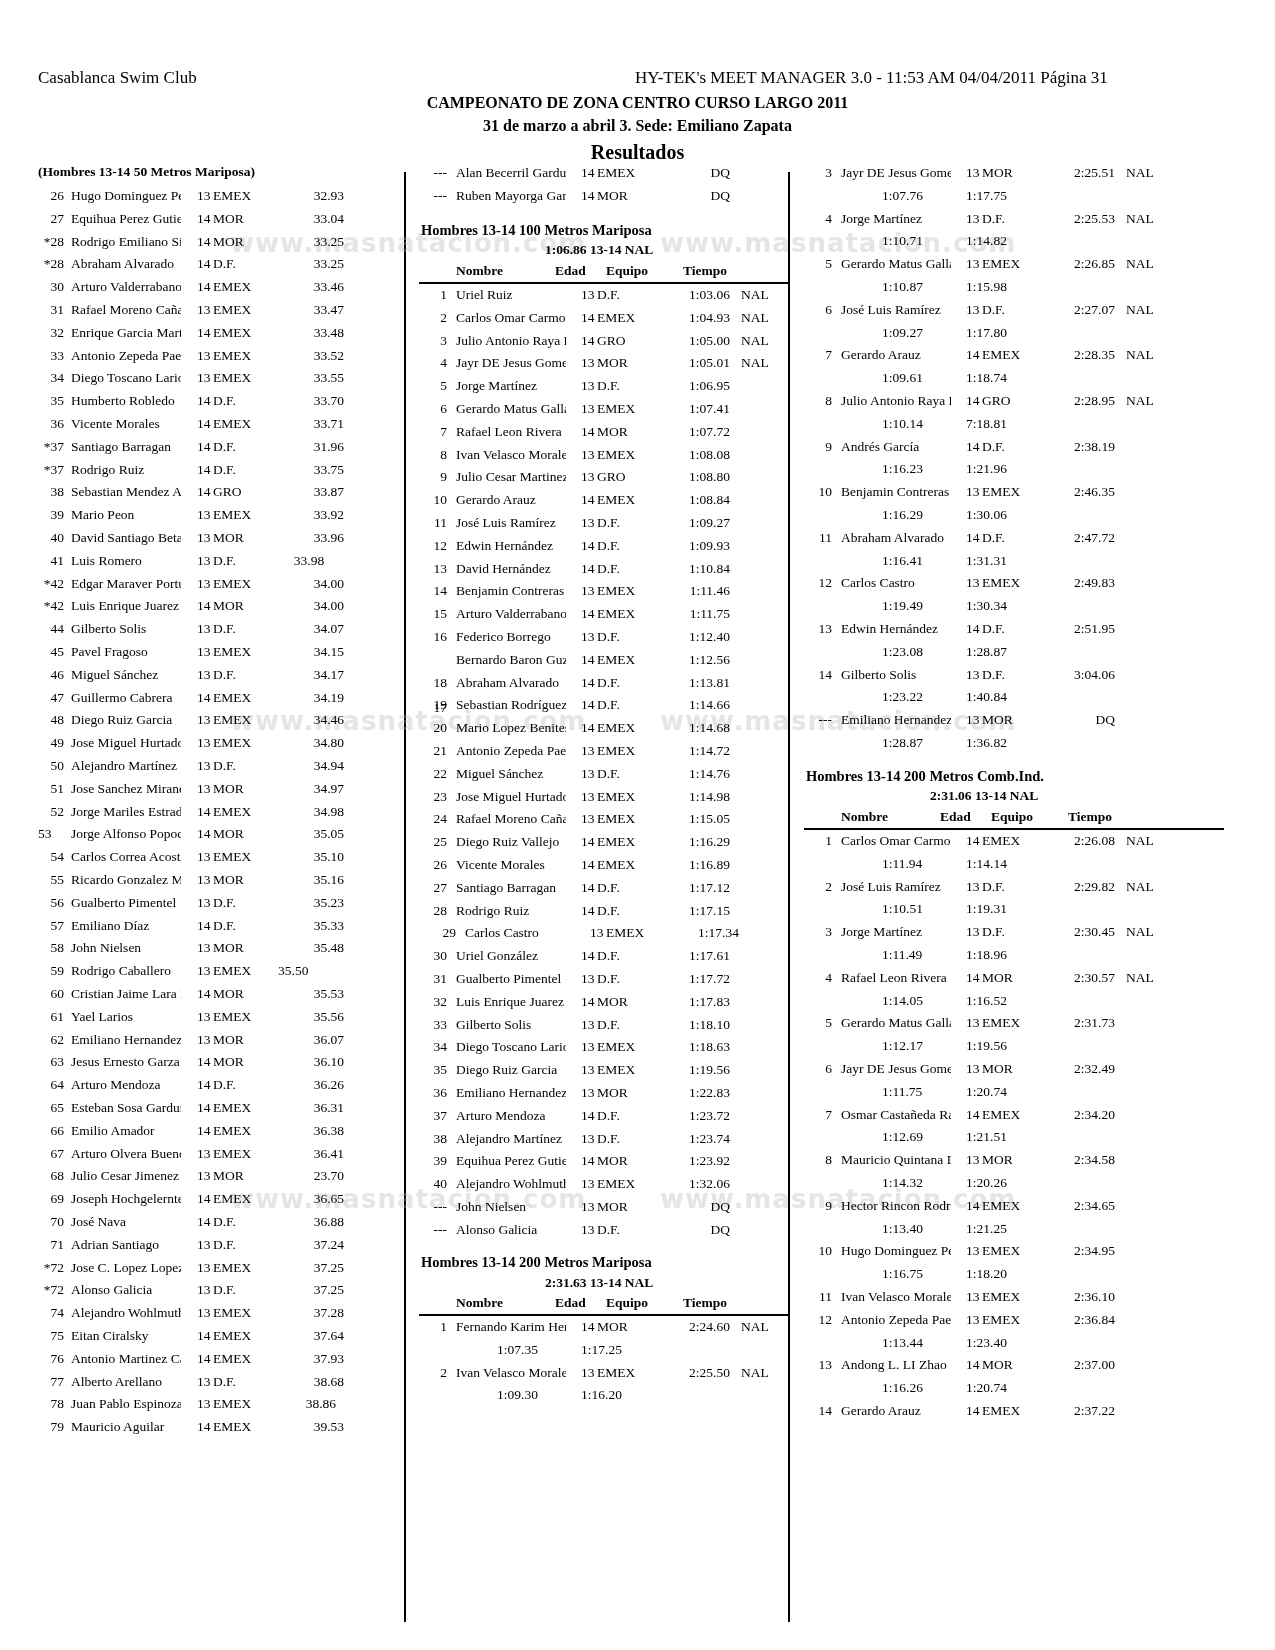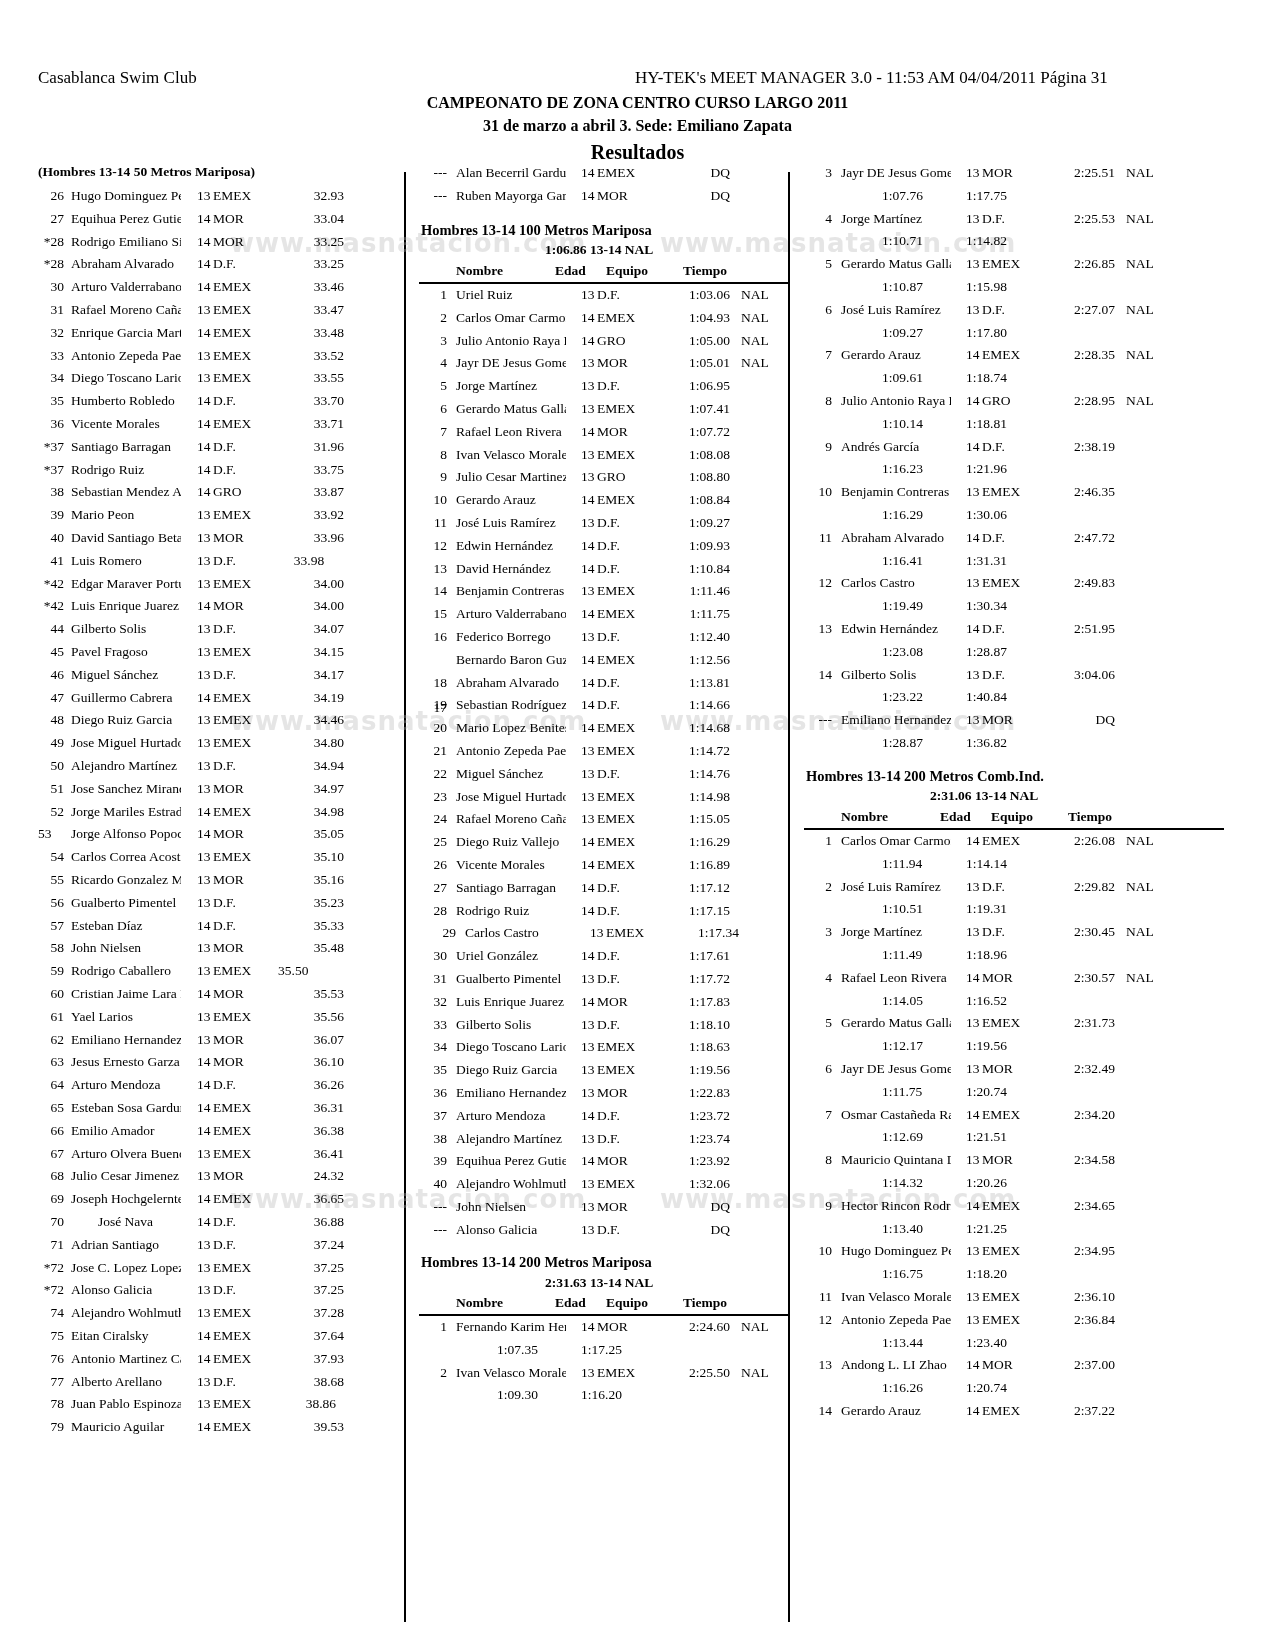--- a/index.html
+++ b/index.html
@@ -264,21 +264,21 @@
     </div>
     <div class="row" style="left: 38px; top: 891.8px; width: 380px;">
       <span class="place" style="left: 0px; width: 26px; text-align: right;">56</span>
       <span style="left: 33px; width: 110px;">Gualberto Pimentel</span>
       <span style="left: 159px; width: 20px;">13</span>
       <span style="left: 175px; width: 60px;">D.F.</span>
       <span style="left: 236px; width: 70px; text-align: right;">35.23</span>
     </div>
     <div class="row" style="left: 38px; top: 914.6px; width: 380px;">
       <span class="place" style="left: 0px; width: 26px; text-align: right;">57</span>
-      <span style="left: 33px; width: 110px;">Esteban Díaz</span>
+      <span style="left: 33px; width: 110px;">Emiliano Díaz</span>
       <span style="left: 159px; width: 20px;">14</span>
       <span style="left: 175px; width: 60px;">D.F.</span>
       <span style="left: 236px; width: 70px; text-align: right;">35.33</span>
     </div>
     <div class="row" style="left: 38px; top: 937.4px; width: 380px;">
       <span class="place" style="left: 0px; width: 26px; text-align: right;">58</span>
       <span style="left: 33px; width: 110px;">John Nielsen</span>
       <span style="left: 159px; width: 20px;">13</span>
       <span style="left: 175px; width: 60px;">MOR</span>
       <span style="left: 236px; width: 70px; text-align: right;">35.48</span>
@@ -344,32 +344,32 @@
       <span style="left: 33px; width: 110px;">Arturo Olvera Bueno</span>
       <span style="left: 159px; width: 20px;">13</span>
       <span style="left: 175px; width: 60px;">EMEX</span>
       <span style="left: 236px; width: 70px; text-align: right;">36.41</span>
     </div>
     <div class="row" style="left: 38px; top: 1165.4px; width: 380px;">
       <span class="place" style="left: 0px; width: 26px; text-align: right;">68</span>
       <span style="left: 33px; width: 110px;">Julio Cesar Jimenez</span>
       <span style="left: 159px; width: 20px;">13</span>
       <span style="left: 175px; width: 60px;">MOR</span>
-      <span style="left: 236px; width: 70px; text-align: right;">24.32</span>
+      <span style="left: 236px; width: 70px; text-align: right;">23.70</span>
     </div>
     <div class="row" style="left: 38px; top: 1188.2px; width: 380px;">
       <span class="place" style="left: 0px; width: 26px; text-align: right;">69</span>
       <span style="left: 33px; width: 110px;">Joseph Hochgelernter</span>
       <span style="left: 159px; width: 20px;">14</span>
       <span style="left: 175px; width: 60px;">EMEX</span>
       <span style="left: 236px; width: 70px; text-align: right;">36.65</span>
     </div>
     <div class="row" style="left: 38px; top: 1211px; width: 380px;">
       <span class="place" style="left: 0px; width: 26px; text-align: right;">70</span>
-      <span style="left: 33px; width: 110px; margin-left: 27px;">José Nava</span>
+      <span style="left: 33px; width: 110px;">José Nava</span>
       <span style="left: 159px; width: 20px;">14</span>
       <span style="left: 175px; width: 60px;">D.F.</span>
       <span style="left: 236px; width: 70px; text-align: right;">36.88</span>
     </div>
     <div class="row" style="left: 38px; top: 1233.8px; width: 380px;">
       <span class="place" style="left: 0px; width: 26px; text-align: right;">71</span>
       <span style="left: 33px; width: 110px;">Adrian Santiago</span>
       <span style="left: 159px; width: 20px;">13</span>
       <span style="left: 175px; width: 60px;">D.F.</span>
       <span style="left: 236px; width: 70px; text-align: right;">37.24</span>
@@ -896,21 +896,21 @@
     <div class="row" style="left: 806px; top: 390px; width: 380px;">
       <span class="place" style="left: 0px; width: 26px; text-align: right;">8</span>
       <span style="left: 35px; width: 110px;">Julio Antonio Raya R</span>
       <span style="left: 160px; width: 20px;">14</span>
       <span style="left: 176px; width: 60px;">GRO</span>
       <span style="left: 239px; width: 70px; text-align: right;">2:28.95</span>
       <span style="left: 320px; width: 40px;">NAL</span>
     </div>
     <div class="row" style="left: 806px; top: 412.8px; width: 380px;">
       <span style="left: 76px; width: 60px;">1:10.14</span>
-      <span style="left: 160px; width: 60px;">1:18.81</span>
+      <span style="left: 160px; width: 60px;">7:18.81</span>
     </div>
     <div class="row" style="left: 806px; top: 435.6px; width: 380px;">
       <span class="place" style="left: 0px; width: 26px; text-align: right;">9</span>
       <span style="left: 35px; width: 110px;">Andrés García</span>
       <span style="left: 160px; width: 20px;">14</span>
       <span style="left: 176px; width: 60px;">D.F.</span>
       <span style="left: 239px; width: 70px; text-align: right;">2:38.19</span>
       <span style="left: 320px; width: 40px;"></span>
     </div>
     <div class="row" style="left: 806px; top: 458.4px; width: 380px;">

